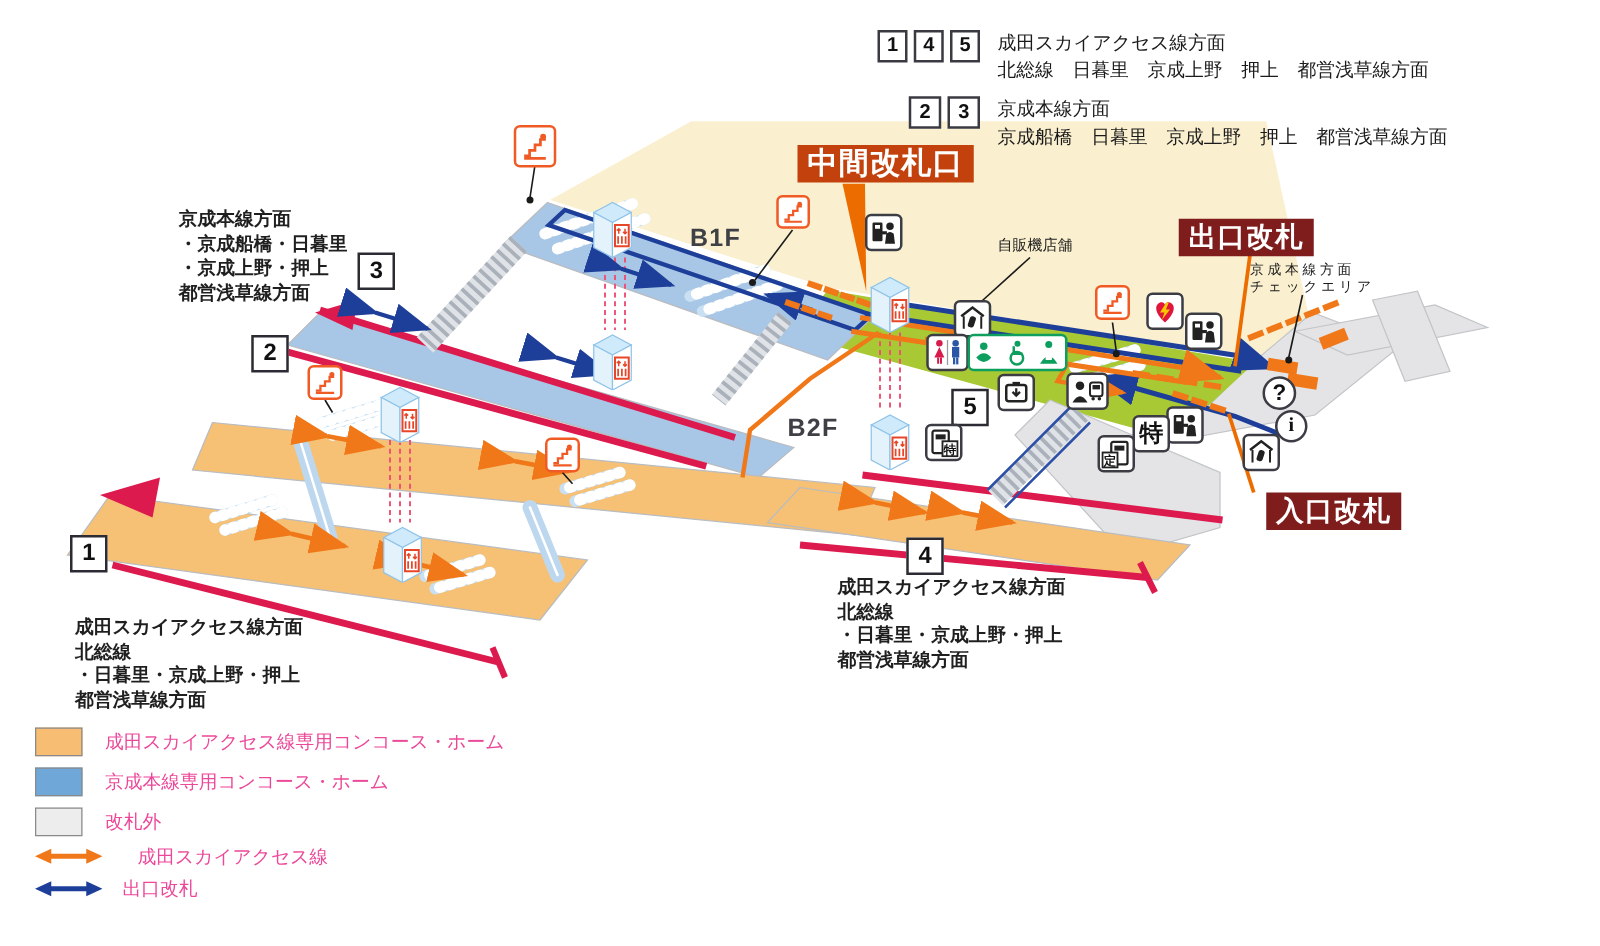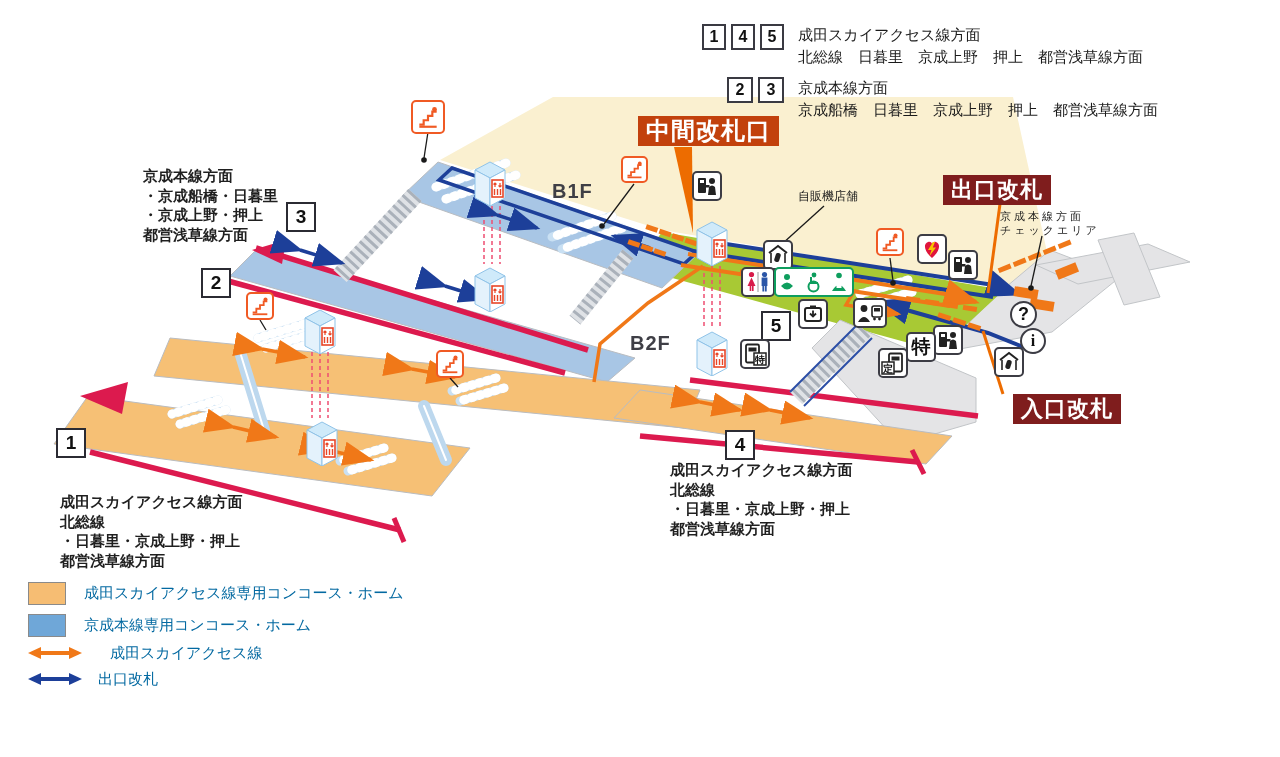--- a/index.html
+++ b/index.html
@@ -26,21 +26,21 @@
   .esc{position:absolute;background:#fff;border:2px solid #f05a24;border-radius:5px;
        display:flex;align-items:center;justify-content:center;box-sizing:border-box;}
   .circ{position:absolute;background:#fff;border:2px solid #3c3c44;border-radius:50%;
         display:flex;align-items:center;justify-content:center;font-weight:bold;color:#111;box-sizing:border-box;}
   .cube{position:absolute;}
   .ktext{font-weight:bold;color:#111;}
   .legend{position:absolute;left:28px;top:582px;}
   .lrow{display:flex;align-items:center;margin-bottom:9px;height:23px;}
   .lrow.arrow{height:14px;margin-top:8px;margin-bottom:12px;}
   .swatch{width:38px;height:23px;border:1px solid #8a8a8a;box-sizing:border-box;}
-  .llabel{margin-left:18px;font-size:15px;color:#0369a1;white-space:nowrap;font-family:Liberation Serif, serif;}
+  .llabel{margin-left:18px;font-size:15px;color:#ec4899;white-space:nowrap;font-family:Liberation Serif, serif;}
 </style>
 </head>
 <body>
 
 <div class="stage">
 
 <svg class="scene" width="1280" height="757" viewBox="0 0 1280 757">
   <defs>
     <marker id="ab" markerWidth="10" markerHeight="9" refX="8" refY="3.5" orient="auto">
       <path d="M0,0 L9,3.5 L0,7 Z" fill="#1d3f99"></path>
@@ -514,20 +514,24 @@
 
 <div class="legend">
   <div class="lrow">
     <div class="swatch" style="background: rgb(246, 189, 115);"></div>
     <span class="llabel">成田スカイアクセス線専用コンコース・ホーム</span>
   </div>
   <div class="lrow">
     <div class="swatch" style="background: rgb(111, 167, 216);"></div>
     <span class="llabel">京成本線専用コンコース・ホーム</span>
   </div>
+  <div class="lrow">
+    <div class="swatch" style="background: rgb(237, 237, 237);"></div>
+    <span class="llabel">改札外</span>
+  </div>
   <div class="lrow arrow">
     <svg width="54" height="14" viewBox="0 0 54 14">
       <line x1="10" y1="7" x2="44" y2="7" stroke-width="4" stroke="#f07818"></line>
       <polygon points="0,7 13,1 13,13" fill="#f07818"></polygon>
       <polygon points="54,7 41,1 41,13" fill="#f07818"></polygon>
     </svg>
     <span class="llabel" style="margin-left:28px;">成田スカイアクセス線</span>
   </div>
   <div class="lrow arrow">
     <svg width="54" height="14" viewBox="0 0 54 14">

